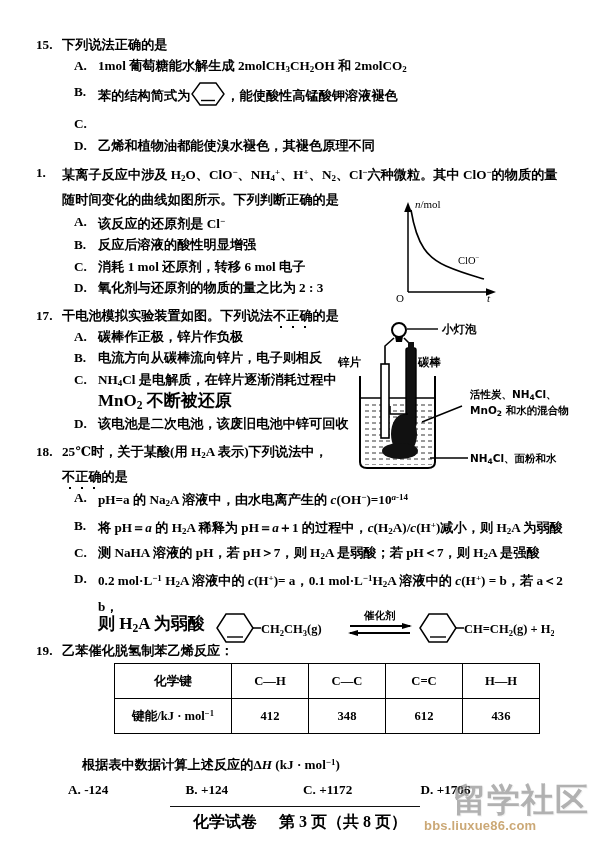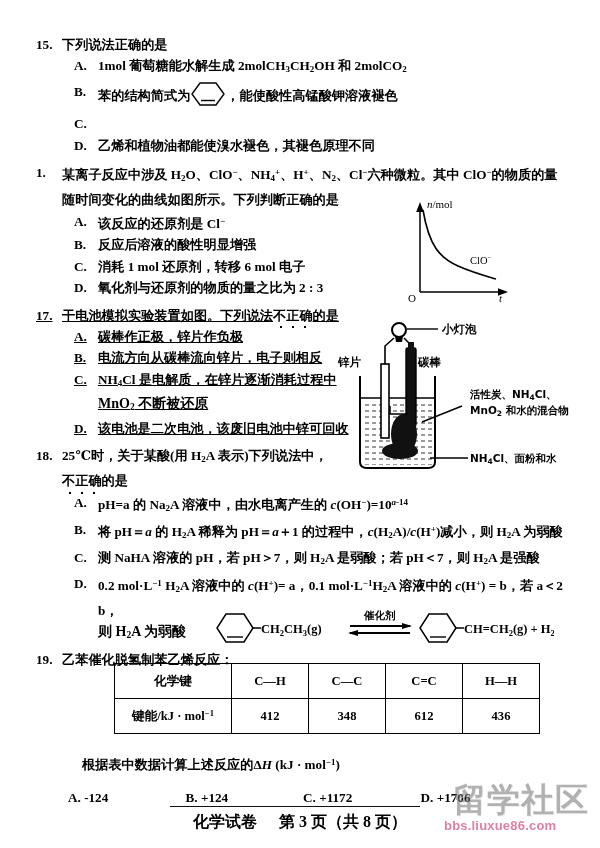--- a/index.html
+++ b/index.html
@@ -59,22 +59,22 @@
     padding-left: 38px;
   }
   .opt-letter {
     flex: 0 0 24px;
     width: 24px;
   }
   .opt-text {
     flex: 1 1 auto;
   }
   .cont-line {
-    font-size: 14px;
-    line-height: 20px;
+    font-size: 17px;
+    line-height: 14px;
     font-weight: bold;
     padding-left: 62px;
   }
   .stem-cont {
     font-size: 13.2px;
     line-height: 21.5px;
     font-weight: bold;
     padding-left: 26px;
   }
   sub { font-size: 0.68em; vertical-align: -0.25em; }
@@ -100,21 +100,21 @@
   
   .benz-inline {
     display: inline-block;
     vertical-align: -7px;
     margin: 0 1px;
   }
 
   
   .graph16 {
     position: absolute;
-    left: 396px;
+    left: 384px;
     top: 196px;
     width: 118px;
     height: 106px;
     text-align: center;
   }
 
   
   .cell-fig {
     position: absolute;
     left: 330px;
@@ -160,21 +160,20 @@
     font-weight: bold;
   }
   .answers {
     position: absolute;
     left: 68px;
     top: 782px;
     width: 470px;
     display: flex;
     font-size: 13.2px;
     font-weight: bold;
-    margin-top: 8px;
   }
   .answers .a-item { width: 124px; }
 
   
   .footer {
     position: absolute;
     left: 0;
     top: 812px;
     width: 600px;
     text-align: center;
@@ -207,24 +206,23 @@
     color: #737373;
     letter-spacing: 1px;
     font-family: "DejaVu Sans", sans-serif;
     line-height: 36px;
     text-shadow: 1px 1px 0 #e8e8e8;
     margin-left: 29px;
   }
   .wm-url {
     font-size: 13px;
     font-weight: bold;
-    color: #be185d;
+    color: #a16207;
     font-family: "Liberation Sans", sans-serif;
     letter-spacing: 0.2px;
-    margin-left: 20px;
   }
 </style>
 </head>
 <body>
 
 <div class="page">
   <div class="content">
 
     <div class="q">
       <div class="q-head">
@@ -275,21 +273,21 @@
       <div class="opt">
         <span class="opt-letter">C.</span>
         <span class="opt-text">消耗 1 mol 还原剂，转移 6 mol 电子</span>
       </div>
       <div class="opt">
         <span class="opt-letter">D.</span>
         <span class="opt-text">氧化剂与还原剂的物质的量之比为 2 : 3</span>
       </div>
     </div>
 
-    <div class="q" style="margin-top:6px;text-decoration:underline;">
+    <div class="q" style="margin-top:6px;">
       <div class="q-head">
         <span class="q-num">17.</span>
         <span class="q-stem"><span>干电池模拟实验装置如图。下列说法</span><span class="dotted">不正确</span><span>的是</span></span>
       </div>
 
       <div class="opt">
         <span class="opt-letter">A.</span>
         <span class="opt-text">碳棒作正极，锌片作负极</span>
       </div>
       <div class="opt">

